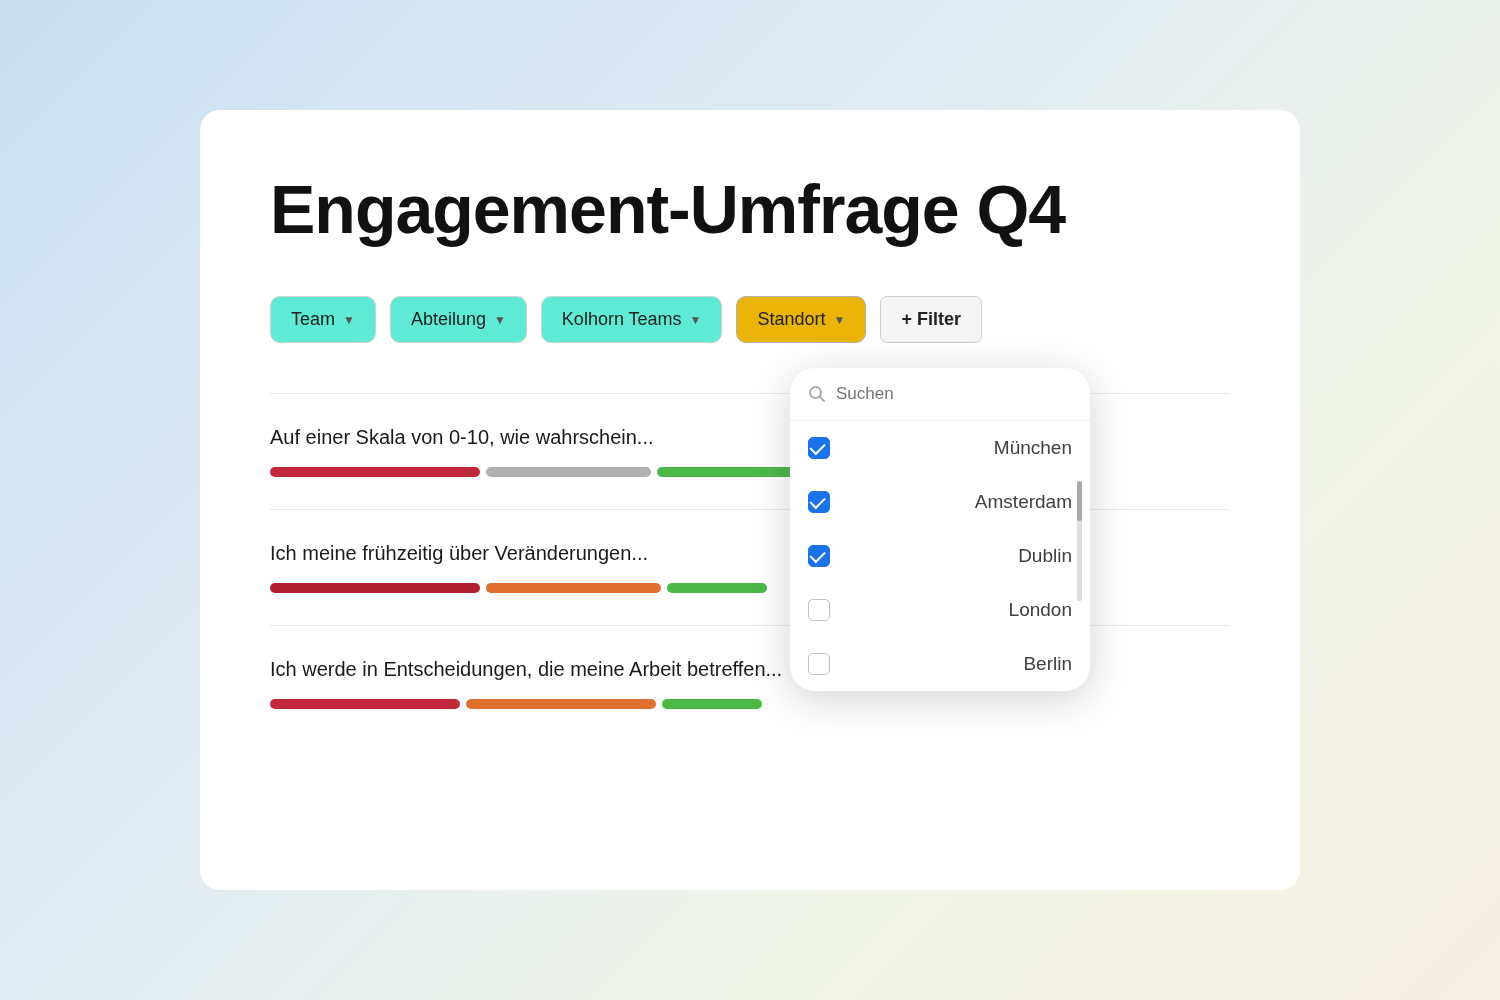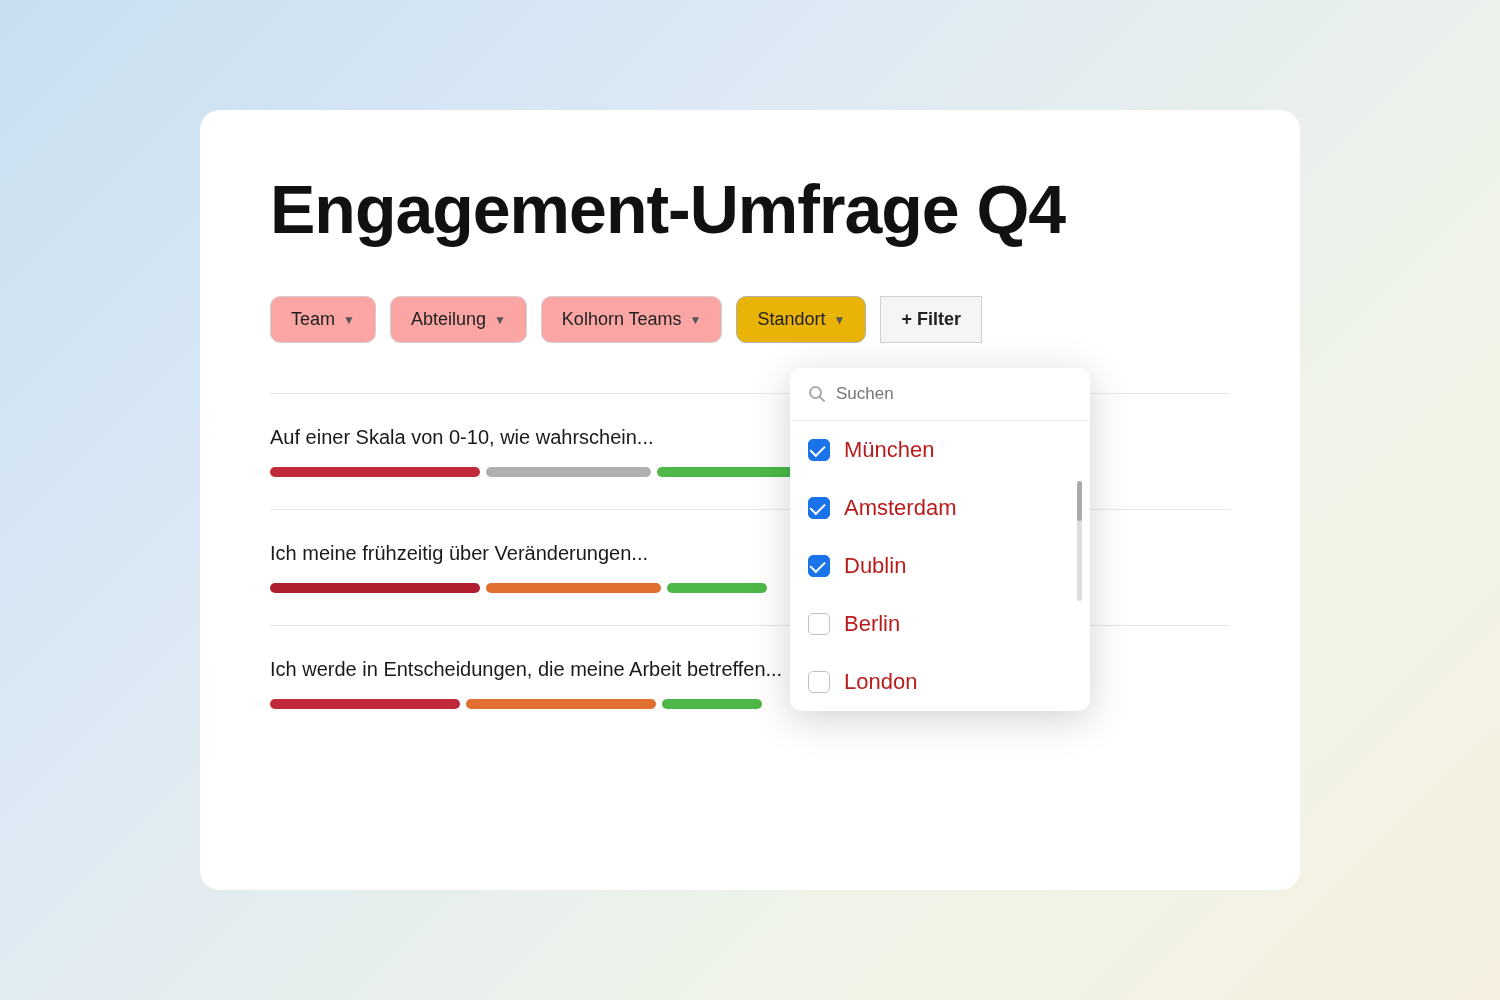--- a/index.html
+++ b/index.html
@@ -41,21 +41,21 @@
       position: relative;
     }
 
     .filter-btn {
       display: flex;
       align-items: center;
       gap: 8px;
       border: 1.5px solid #d0d0d0;
       border-radius: 10px;
       padding: 12px 20px;
-      background: #fca5a5;
+      background: #5eead4;
       font-size: 18px;
       color: #222;
       cursor: pointer;
       font-weight: 500;
       white-space: nowrap;
     }
 
     .filter-btn.active {
       border-color: #b0b0b0;
       background: #eab308;
@@ -64,21 +64,21 @@
     .filter-btn .chevron {
       font-size: 12px;
       color: #555;
     }
 
     .filter-add {
       display: flex;
       align-items: center;
       gap: 8px;
       border: 1.5px solid #d0d0d0;
-      border-radius: 0;
+      border-radius: 7px;
       padding: 12px 20px;
       background: #f5f5f5;
       font-size: 18px;
       color: #222;
       cursor: pointer;
       font-weight: 600;
     }
 
     .question-item {
       border-top: 1.5px solid #e8e8e8;
@@ -108,21 +108,21 @@
     .bar-green { background: #4db848; }
     .bar-orange { background: #e07030; }
     .bar-dark-red { background: #b02030; }
 
     
     .dropdown-overlay {
       position: absolute;
       top: 72px;
       right: 140px;
       background: #ffffff;
-      border-radius: 12px;
+      border-radius: 25px;
       box-shadow: 0 8px 40px rgba(0,0,0,0.18);
       width: 300px;
       z-index: 100;
       overflow: hidden;
     }
 
     .dropdown-search {
       display: flex;
       align-items: center;
       gap: 10px;
@@ -143,23 +143,24 @@
       color: #aaa;
       flex-shrink: 0;
     }
 
     .dropdown-item {
       display: flex;
       align-items: center;
       gap: 14px;
       padding: 16px 18px;
       cursor: pointer;
-      font-size: 22px;
-      color: #b91c1c;
+      font-size: 19px;
+      color: #404040;
       font-weight: 400;
+      justify-content: space-between;
     }
 
     .checkbox {
       width: 22px;
       height: 22px;
       border-radius: 5px;
       border: 1.5px solid #c0c0c0;
       display: flex;
       align-items: center;
       justify-content: center;
@@ -250,25 +251,25 @@
         <div class="dropdown-item">
           <div class="checkbox checked"></div>
           <span>Amsterdam</span>
         </div>
         <div class="dropdown-item">
           <div class="checkbox checked"></div>
           <span>Dublin</span>
         </div>
         <div class="dropdown-item">
           <div class="checkbox"></div>
+          <span>London</span>
+        </div>
+        <div class="dropdown-item">
+          <div class="checkbox"></div>
           <span>Berlin</span>
-        </div>
-        <div class="dropdown-item">
-          <div class="checkbox"></div>
-          <span>London</span>
         </div>
 
         <div class="scrollbar-track">
           <div class="scrollbar-thumb"></div>
         </div>
       </div>
     </div>
   </div>
 
   <div class="question-item">

